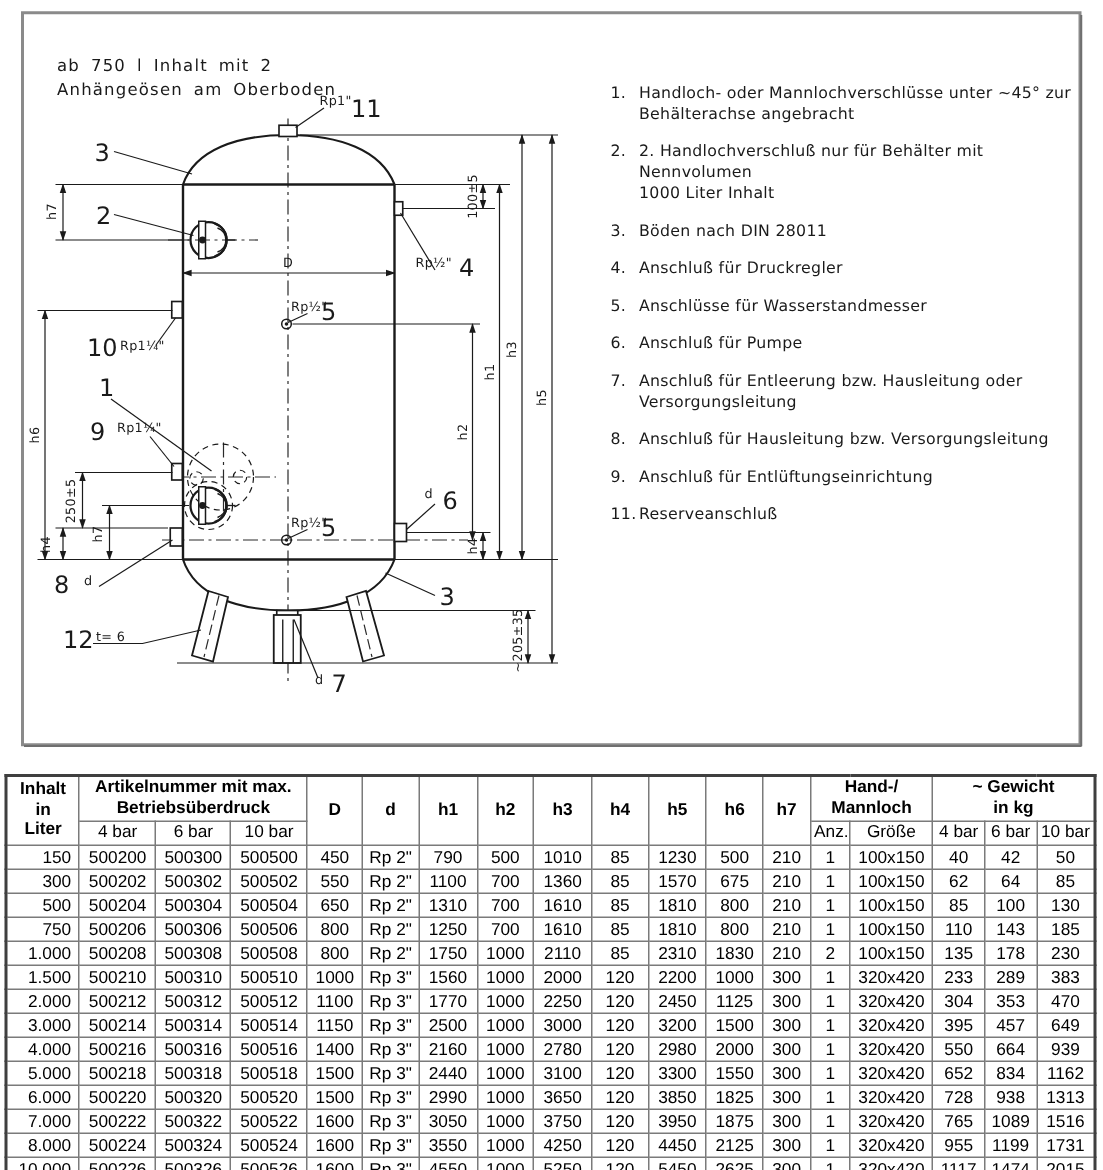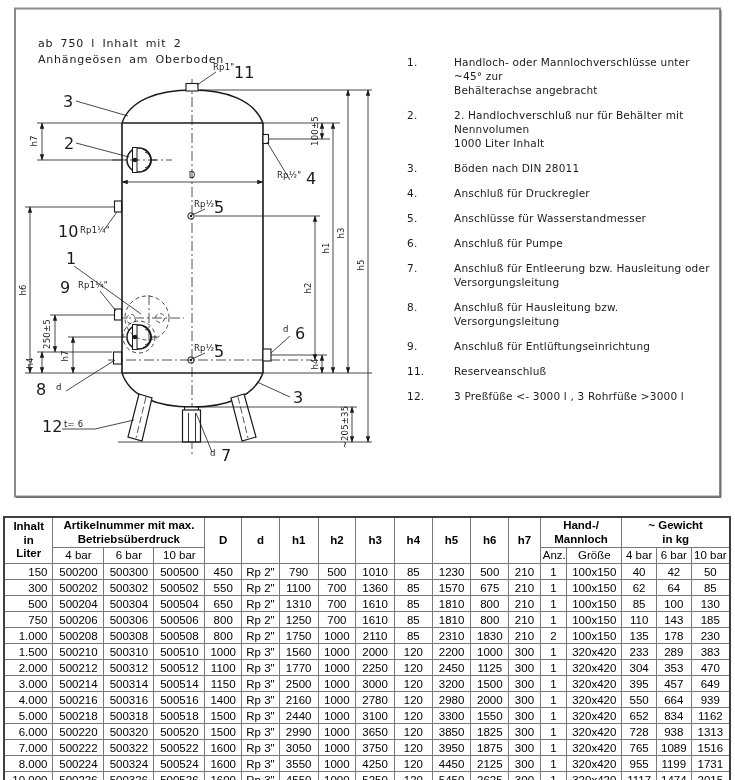--- a/index.html
+++ b/index.html
@@ -9,21 +9,21 @@
   svg text{font-family:"DejaVu Sans",sans-serif;fill:#1a1a1a;}
   .callout{font-size:16px;}
   .port{font-size:8.5px;letter-spacing:.2px;}
   .dim{font-size:8.5px;letter-spacing:.2px;}
   .note{position:absolute;left:38px;top:36px;white-space:pre-line;
         font:11px/16px "DejaVu Sans",sans-serif;letter-spacing:.8px;word-spacing:3px;color:#1a1a1a;}
   .notes-list{position:absolute;left:407px;top:55px;width:312px;color:#1a1a1a;
         font:10.5px/14px "DejaVu Sans",sans-serif;letter-spacing:.2px;}
   .note-item{display:flex;margin-bottom:11px;}
   .note-num{width:19px;flex:none;}
-  .note-text{white-space:pre-line;flex:1;margin-left:28px;}
+  .note-text{white-space:pre-line;flex:1;}
   table.spec{border-collapse:collapse;table-layout:fixed;width:728px;margin:516px 0 0 3px;
         border:2.5px solid #3f3f3f;font-size:11.5px;}
   table.spec th,table.spec td{border:1.6px solid #7a7a7a;padding:0 2px;text-align:center;
         overflow:hidden;white-space:nowrap;}
   table.spec th{font-weight:bold;white-space:pre-line;line-height:13.5px;padding:1px 2px;}
   table.spec tr.subhead th{font-weight:normal;height:15px;line-height:13px;padding:0 2px;}
   table.spec td{height:15px;line-height:14px;}
   table.spec td.col-inhalt{text-align:right;padding-right:5px;}
 </style>
 </head>
@@ -247,24 +247,20 @@
         <span class="note-num">8.</span>
         <span class="note-text">Anschluß für Hausleitung bzw. Versorgungsleitung</span>
       </div>
       <div class="note-item">
         <span class="note-num">9.</span>
         <span class="note-text">Anschluß für Entlüftungseinrichtung</span>
       </div>
       <div class="note-item">
         <span class="note-num">11.</span>
         <span class="note-text">Reserveanschluß</span>
-      </div>
-      <div class="note-item">
-        <span class="note-num">12.</span>
-        <span class="note-text">3 Preßfüße &lt;- 3000 l , 3 Rohrfüße &gt;3000 l</span>
       </div>
     </div>
 
   <table class="spec">
     <colgroup>
       <col style="width:48px">
         <col style="width:50px">
         <col style="width:49px">
         <col style="width:50px">
       <col style="width:36px">

